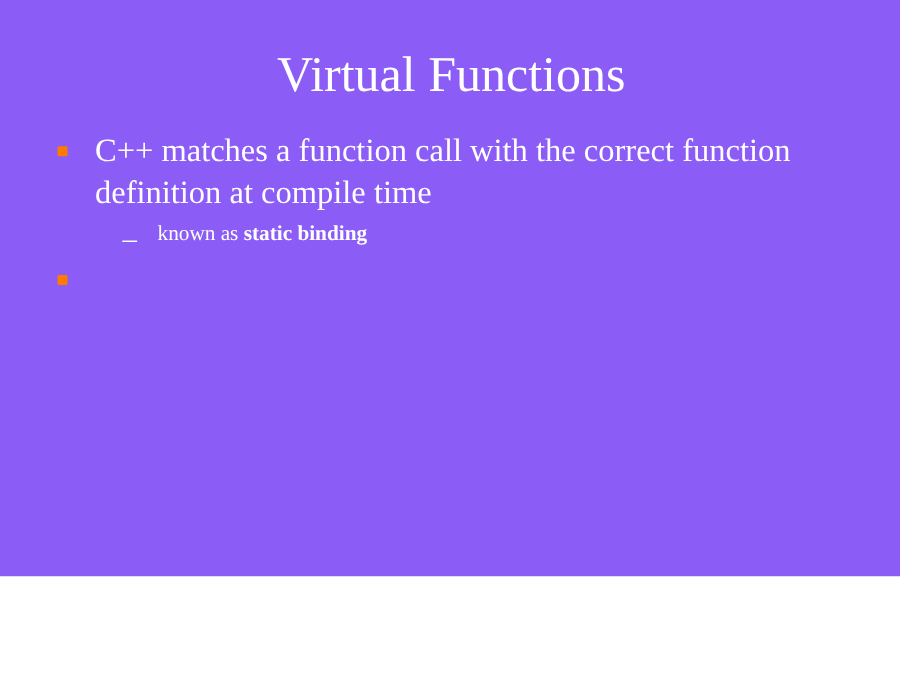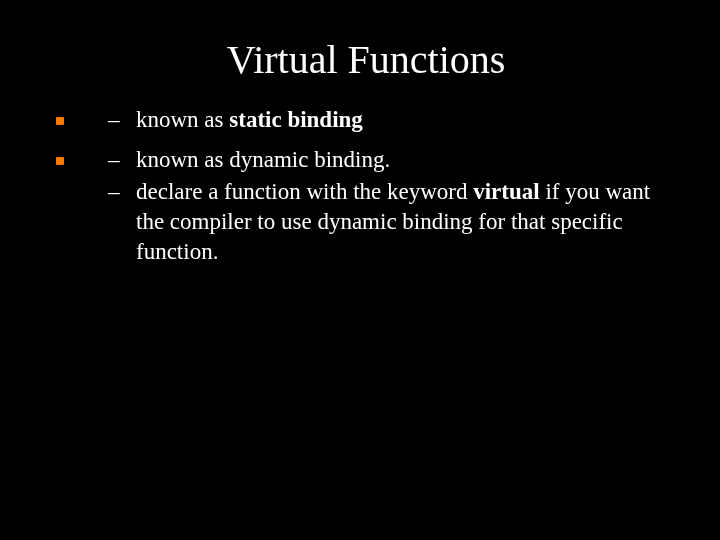--- a/index.html
+++ b/index.html
@@ -4,26 +4,26 @@
 <style>
   html, body {
     margin: 0;
     padding: 0;
     width: 720px;
     height: 540px;
     overflow: hidden;
   }
   .slide {
     width: 720px;
-    height: 540px;
-    background: #000000;
+    height: 461px;
+    background: #8b5cf6;
     color: #ffffff;
     font-family: "Times New Roman", Times, serif;
     box-sizing: border-box;
-    padding: 20px 38px 20px 50px;
+    padding: 20px 38px 20px 40px;
     position: relative;
   }
   .title {
     text-align: center;
     font-size: 40px;
     font-weight: normal;
     margin-top: 16px;
     margin-bottom: 22px;
     color: #ffffff;
   }
@@ -51,21 +51,21 @@
   }
   ul.level2 {
     list-style: none;
     padding: 0;
     margin: 6px 0 10px 0;
   }
   ul.level2 > li {
     position: relative;
     padding-left: 32px;
     margin-left: 18px;
-    font-size: 23px;
+    font-size: 17px;
     line-height: 1.3;
     margin-bottom: 2px;
   }
   ul.level2 > li::before {
     content: "–";
     position: absolute;
     left: 4px;
     top: 0;
     color: #ffffff;
     font-size: 23px;
@@ -76,32 +76,25 @@
 </style>
 </head>
 <body>
 
 <div class="slide">
   <div class="title">Virtual Functions</div>
 
   <ul class="level1">
 
     <li>
+      <span>C++ matches a function call with the correct function definition at compile time</span>
       <ul class="level2">
         <li>
           <span>known as </span><span class="bold">static binding</span><span></span>
         </li>
       </ul>
     </li>
 
     <li>
-      <ul class="level2">
-        <li>
-          <span>known as dynamic binding.</span><span class="bold"></span><span></span>
-        </li>
-        <li>
-          <span>declare a function with the keyword </span><span class="bold">virtual</span><span> if you want the compiler to use dynamic binding for that specific function.</span>
-        </li>
-      </ul>
     </li>
 
   </ul>
 </div>
 
 </body></html>

